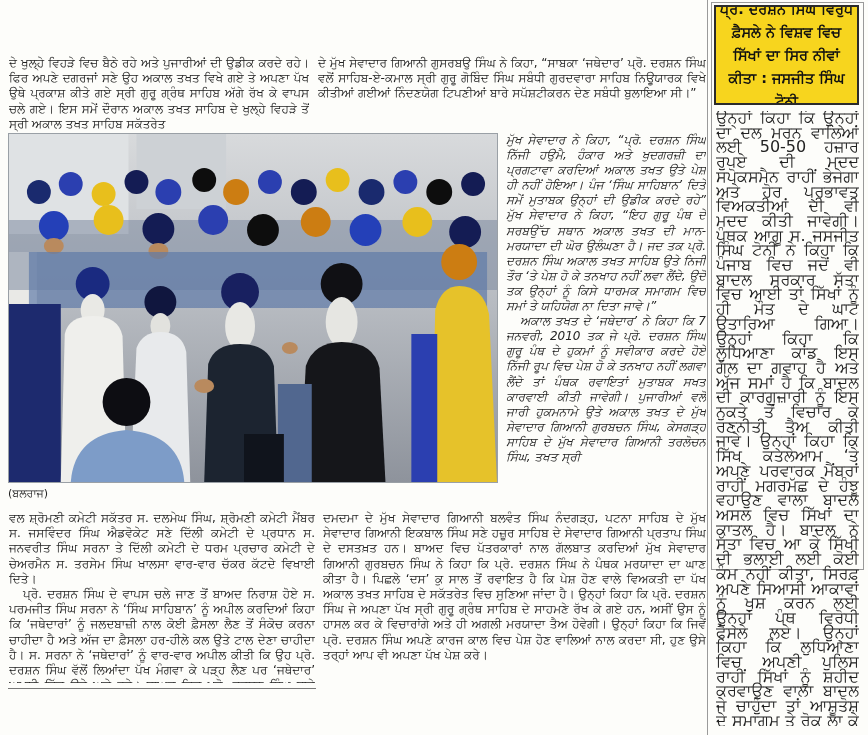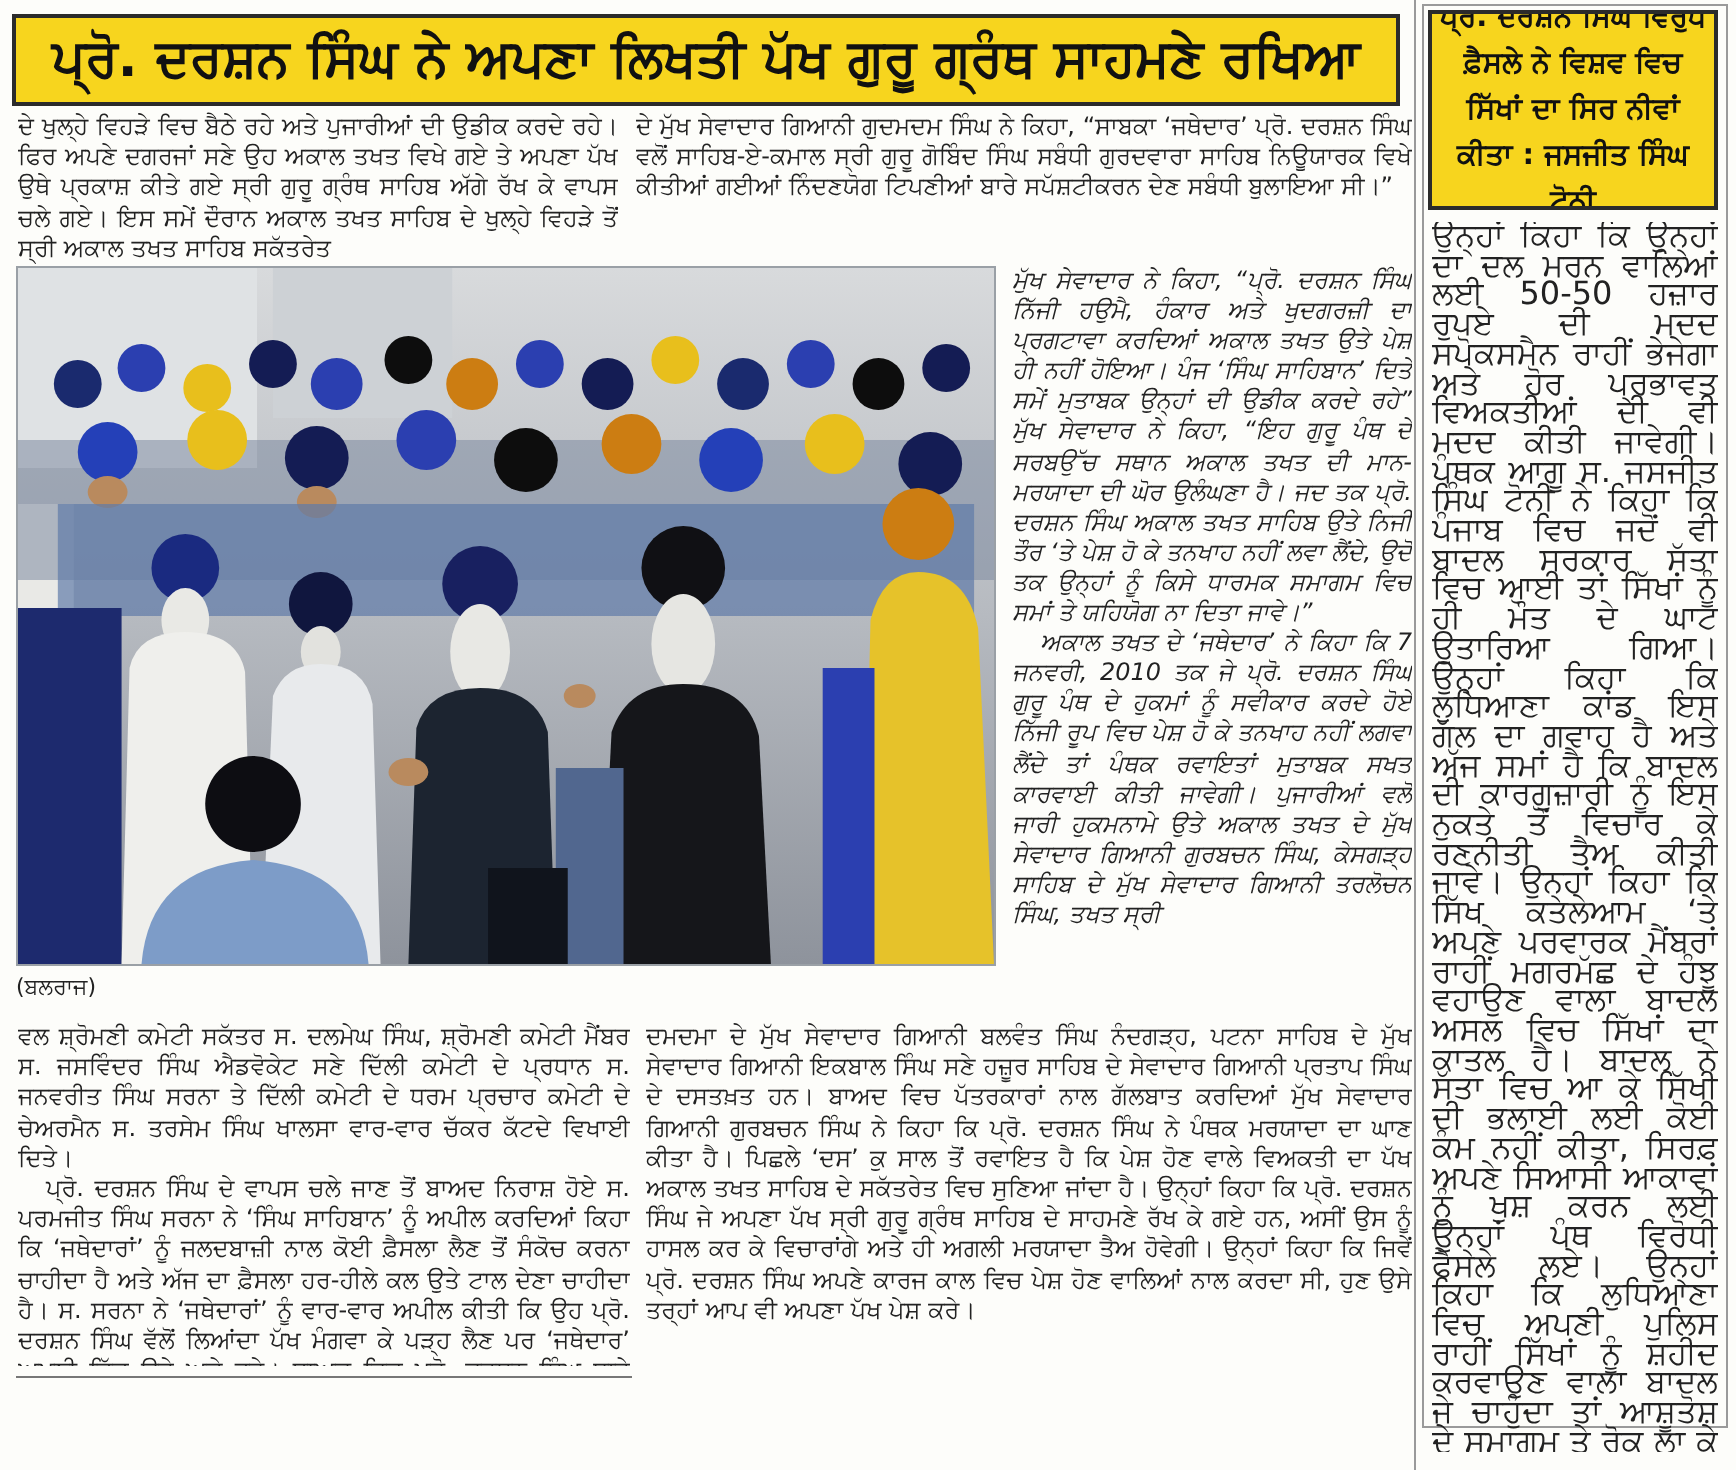--- a/index.html
+++ b/index.html
@@ -45,21 +45,21 @@
   .caption-credit{font-size:11px;color:#222;}
 
   .bottom-rule{
     position:absolute;left:8px;top:688px;width:308px;height:0;
     border-top:1px solid #777;
   }
 
   
   .sidebar-sep{position:absolute;left:707px;top:0;width:0;height:735px;border-left:1px solid #9a9a9a;}
   .sidebar{
-    position:absolute;left:711px;top:2px;width:153px;height:712px;
+    position:absolute;left:711px;top:2px;width:153px;height:568px;
     border:1px solid #9a9a9a;box-sizing:border-box;background:#fdfdfa;
   }
   .sidebar-headline-box{
     position:absolute;left:2px;top:2px;width:145px;height:100px;
     background:#f7d51e;border:2px solid #2b2b2b;box-sizing:border-box;
     display:flex;align-items:center;justify-content:center;
     font-weight:bold;font-size:14.5px;line-height:23px;text-align:center;
     color:#111;overflow:hidden;padding:2px;
   }
   .sidebar-body{
@@ -67,25 +67,24 @@
     font-size:16px;line-height:14.7px;text-align:justify;overflow:hidden;color:#222;
   }
 </style>
 </head>
 <body>
 
 <div class="page">
 
   <div class="main-article">
 
-    <div class="main-headline-box">ਪ੍ਰੋ. ਦਰਸ਼ਨ ਸਿੰਘ ਨੇ ਅਪਣਾ ਲਿਖਤੀ ਪੱਖ ਗੁਰੂ ਗ੍ਰੰਥ ਸਾਹਮਣੇ ਰਖਿਆ</div>
 
     <div class="newscol col-intro">ਦੇ ਖੁਲ੍ਹੇ ਵਿਹੜੇ ਵਿਚ ਬੈਠੇ ਰਹੇ ਅਤੇ ਪੁਜਾਰੀਆਂ ਦੀ ਉਡੀਕ ਕਰਦੇ ਰਹੇ। ਫਿਰ ਅਪਣੇ ਦਗਰਜਾਂ ਸਣੇ ਉਹ ਅਕਾਲ ਤਖਤ ਵਿਖੇ ਗਏ ਤੇ ਅਪਣਾ ਪੱਖ ਉਥੇ ਪ੍ਰਕਾਸ਼ ਕੀਤੇ ਗਏ ਸ੍ਰੀ ਗੁਰੂ ਗ੍ਰੰਥ ਸਾਹਿਬ ਅੱਗੇ ਰੱਖ ਕੇ ਵਾਪਸ ਚਲੇ ਗਏ। ਇਸ ਸਮੇਂ ਦੌਰਾਨ ਅਕਾਲ ਤਖਤ ਸਾਹਿਬ ਦੇ ਖੁਲ੍ਹੇ ਵਿਹੜੇ ਤੋਂ ਸ੍ਰੀ ਅਕਾਲ ਤਖਤ ਸਾਹਿਬ ਸਕੱਤਰੇਤ</div>
 
-    <div class="newscol col-quote">ਦੇ ਮੁੱਖ ਸੇਵਾਦਾਰ ਗਿਆਨੀ ਗੁਦਮਦਮ ਸਿੰਘ ਨੇ ਕਿਹਾ, “ਸਾਬਕਾ ‘ਜਥੇਦਾਰ’ ਪ੍ਰੋ. ਦਰਸ਼ਨ ਸਿੰਘ ਵਲੋਂ ਸਾਹਿਬ-ਏ-ਕਮਾਲ ਸ੍ਰੀ ਗੁਰੂ ਗੋਬਿੰਦ ਸਿੰਘ ਸਬੰਧੀ ਗੁਰਦਵਾਰਾ ਸਾਹਿਬ ਨਿਊਯਾਰਕ ਵਿਖੇ ਕੀਤੀਆਂ ਗਈਆਂ ਨਿੰਦਣਯੋਗ ਟਿਪਣੀਆਂ ਬਾਰੇ ਸਪੱਸ਼ਟੀਕਰਨ ਦੇਣ ਸਬੰਧੀ ਬੁਲਾਇਆ ਸੀ।”</div>
+    <div class="newscol col-quote">ਦੇ ਮੁੱਖ ਸੇਵਾਦਾਰ ਗਿਆਨੀ ਗੁਸਰਬਉ ਸਿੰਘ ਨੇ ਕਿਹਾ, “ਸਾਬਕਾ ‘ਜਥੇਦਾਰ’ ਪ੍ਰੋ. ਦਰਸ਼ਨ ਸਿੰਘ ਵਲੋਂ ਸਾਹਿਬ-ਏ-ਕਮਾਲ ਸ੍ਰੀ ਗੁਰੂ ਗੋਬਿੰਦ ਸਿੰਘ ਸਬੰਧੀ ਗੁਰਦਵਾਰਾ ਸਾਹਿਬ ਨਿਊਯਾਰਕ ਵਿਖੇ ਕੀਤੀਆਂ ਗਈਆਂ ਨਿੰਦਣਯੋਗ ਟਿਪਣੀਆਂ ਬਾਰੇ ਸਪੱਸ਼ਟੀਕਰਨ ਦੇਣ ਸਬੰਧੀ ਬੁਲਾਇਆ ਸੀ।”</div>
 
     <div class="photo-frame">
       <svg viewBox="0 0 490 348" preserveAspectRatio="none">
         <defs>
           <linearGradient id="bgGrad" x1="0" y1="0" x2="0" y2="1">
             <stop offset="0" stop-color="#d8dadc"></stop>
             <stop offset="0.5" stop-color="#b6bac0"></stop>
             <stop offset="1" stop-color="#8e939c"></stop>
           </linearGradient>
         </defs>

